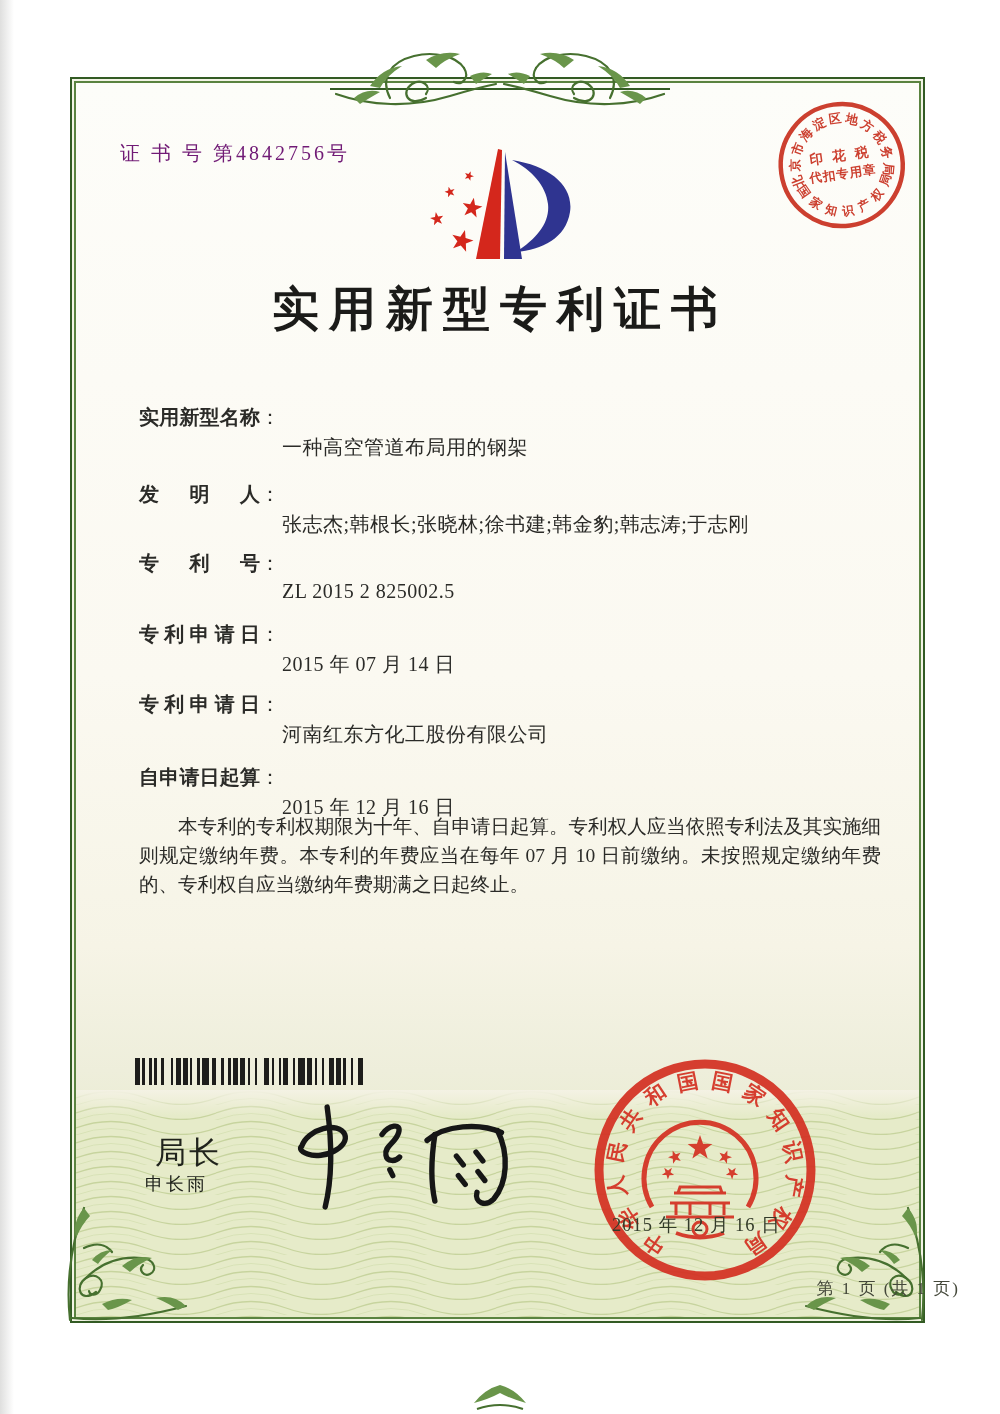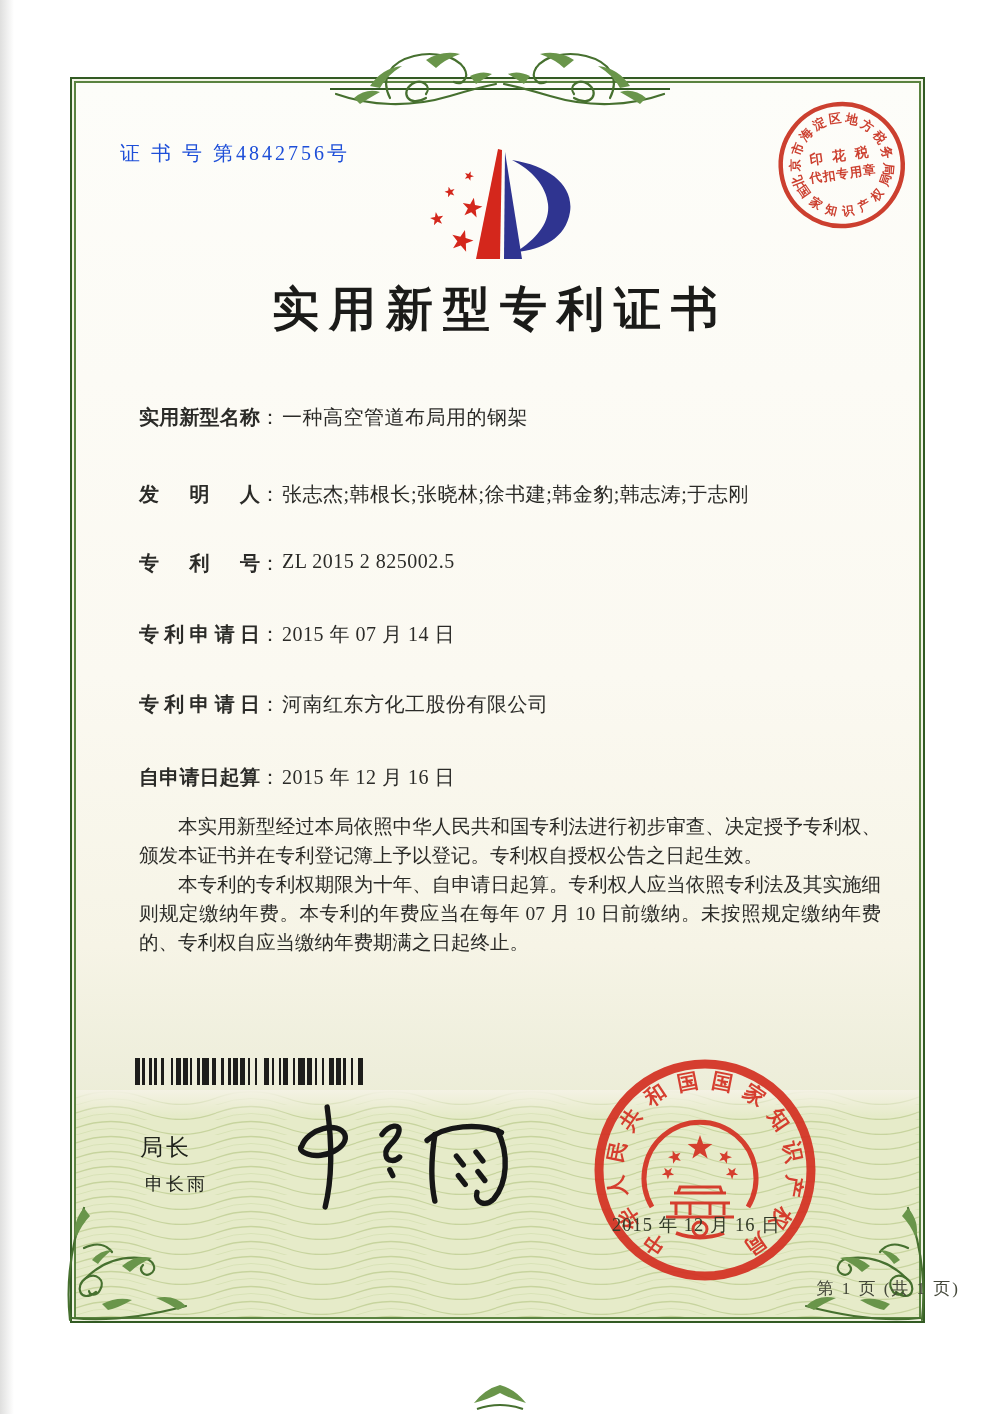--- a/index.html
+++ b/index.html
@@ -14,40 +14,40 @@
   .scan-edge-left{left:0;top:0;width:14px;height:1414px;
     background:linear-gradient(90deg,rgba(110,110,105,.22),rgba(255,255,255,0));}
   
   .interior{left:76px;top:83px;width:843px;height:1234px;
     background:linear-gradient(180deg,#fdfdf9 0%,#fbf9f1 48%,#f6f4e6 70%,#eeeedb 80%,#e9ecd0 86%);}
   
   .frame{left:70px;top:77px;width:851px;height:1242px;border:2px solid #335b24;
     box-shadow:inset 0 0 0 2px #f3f4e6, inset 0 0 0 4px #5a8340;pointer-events:none;}
   .band-svg{left:76px;top:1090px;}
   
-  .cert-no{left:120px;top:140px;font-size:20px;letter-spacing:3px;color:#1d4ed8;}
+  .cert-no{left:120px;top:140px;font-size:20px;letter-spacing:3px;color:#701a75;}
   .logo-svg{left:412px;top:146px;}
   .tax-stamp-svg{left:767px;top:92px;transform:rotate(-8deg);opacity:.92;}
   .title{left:0;top:278px;width:1000px;text-align:center;font-size:47px;font-weight:bold;
     letter-spacing:10px;color:#1b1b19;}
   
   .frow{left:139px;height:30px;font-size:20px;white-space:nowrap;}
   .flabel{display:inline-block;width:121px;text-align:justify;text-align-last:justify;
     -moz-text-align-last:justify;vertical-align:top;font-weight:bold;}
   .fcolon{display:inline-block;vertical-align:top;}
-  .fvalue{display:inline-block;vertical-align:top;margin-left:2px;letter-spacing:.5px;}
+  .fvalue{display:inline-block;vertical-align:top;margin-left:2px;letter-spacing:.5px;margin-top:30px;}
   
   .paras{left:139px;top:812px;width:742px;font-size:19.5px;line-height:29px;text-align:justify;}
   .paras p{margin:0;text-indent:2em;}
   
   .barcode{left:135px;top:1058px;width:252px;height:27px;font-size:0;overflow:hidden;white-space:nowrap;}
   .br{display:inline-block;height:100%;background:#1d1d1b;}
   .sp{display:inline-block;height:100%;}
   
-  .officer-title{left:140px;top:1132px;font-size:23px;letter-spacing:3px;color:#20231c;
+  .officer-title{left:155px;top:1132px;font-size:31px;letter-spacing:3px;color:#20231c;
     font-family:"Liberation Sans","DejaVu Sans",sans-serif;}
   .officer-name{left:145px;top:1172px;font-size:18px;letter-spacing:3px;color:#20231c;
     font-family:"Liberation Sans","DejaVu Sans",sans-serif;}
   .signature-svg{left:288px;top:1100px;}
   
   .seal-svg{left:580px;top:1045px;opacity:.93;}
   .seal-date{left:612px;top:1212px;font-size:18.5px;letter-spacing:1px;color:#333b2a;white-space:nowrap;}
   
   .footer{left:0;top:1277px;width:960px;text-align:right;font-size:17px;letter-spacing:2px;color:#44483a;}
   svg text{font-family:"Liberation Serif","DejaVu Serif",serif;}
@@ -195,21 +195,20 @@
   <span class="flabel">专利申请日</span><span class="fcolon">：</span><span class="fvalue">2015 年 07 月 14 日</span>
 </div>
 <div class="abs frow" style="top:691px">
   <span class="flabel">专利申请日</span><span class="fcolon">：</span><span class="fvalue">河南红东方化工股份有限公司</span>
 </div>
 <div class="abs frow" style="top:764px">
   <span class="flabel">自申请日起算</span><span class="fcolon">：</span><span class="fvalue">2015 年 12 月 16 日</span>
 </div>
 
 <div class="abs paras">
-  <p>本实用新型经过本局依照中华人民共和国专利法进行初步审查、决定授予专利权、颁发本证书并在专利登记簿上予以登记。专利权自授权公告之日起生效。</p>
   <p>本专利的专利权期限为十年、自申请日起算。专利权人应当依照专利法及其实施细则规定缴纳年费。本专利的年费应当在每年 07 月 10 日前缴纳。未按照规定缴纳年费的、专利权自应当缴纳年费期满之日起终止。</p>
 </div>
 
 <div class="abs barcode"><i class="br" style="width: 4.8px;"></i><i class="sp" style="width: 2.4px;"></i><i class="br" style="width: 2.4px;"></i><i class="sp" style="width: 4.8px;"></i><i class="br" style="width: 2.4px;"></i><i class="sp" style="width: 2.4px;"></i><i class="br" style="width: 2.4px;"></i><i class="sp" style="width: 4.8px;"></i><i class="br" style="width: 2.4px;"></i><i class="sp" style="width: 7.2px;"></i><i class="br" style="width: 2.4px;"></i><i class="sp" style="width: 2.4px;"></i><i class="br" style="width: 4.8px;"></i><i class="sp" style="width: 2.4px;"></i><i class="br" style="width: 4.8px;"></i><i class="sp" style="width: 2.4px;"></i><i class="br" style="width: 2.4px;"></i><i class="sp" style="width: 4.8px;"></i><i class="br" style="width: 2.4px;"></i><i class="sp" style="width: 2.4px;"></i><i class="br" style="width: 7.2px;"></i><i class="sp" style="width: 2.4px;"></i><i class="br" style="width: 4.8px;"></i><i class="sp" style="width: 4.8px;"></i><i class="br" style="width: 2.4px;"></i><i class="sp" style="width: 4.8px;"></i><i class="br" style="width: 2.4px;"></i><i class="sp" style="width: 2.4px;"></i><i class="br" style="width: 4.8px;"></i><i class="sp" style="width: 2.4px;"></i><i class="br" style="width: 4.8px;"></i><i class="sp" style="width: 2.4px;"></i><i class="br" style="width: 2.4px;"></i><i class="sp" style="width: 4.8px;"></i><i class="br" style="width: 2.4px;"></i><i class="sp" style="width: 7.2px;"></i><i class="br" style="width: 4.8px;"></i><i class="sp" style="width: 2.4px;"></i><i class="br" style="width: 2.4px;"></i><i class="sp" style="width: 4.8px;"></i><i class="br" style="width: 2.4px;"></i><i class="sp" style="width: 2.4px;"></i><i class="br" style="width: 4.8px;"></i><i class="sp" style="width: 4.8px;"></i><i class="br" style="width: 2.4px;"></i><i class="sp" style="width: 2.4px;"></i><i class="br" style="width: 7.2px;"></i><i class="sp" style="width: 2.4px;"></i><i class="br" style="width: 4.8px;"></i><i class="sp" style="width: 2.4px;"></i><i class="br" style="width: 2.4px;"></i><i class="sp" style="width: 4.8px;"></i><i class="br" style="width: 2.4px;"></i><i class="sp" style="width: 4.8px;"></i><i class="br" style="width: 4.8px;"></i><i class="sp" style="width: 2.4px;"></i><i class="br" style="width: 4.8px;"></i><i class="sp" style="width: 2.4px;"></i><i class="br" style="width: 2.4px;"></i><i class="sp" style="width: 4.8px;"></i><i class="br" style="width: 2.4px;"></i><i class="sp" style="width: 4.8px;"></i><i class="br" style="width: 4.8px;"></i><i class="sp" style="width: 2.4px;"></i></div>
 
 <div class="abs officer-title">局长</div>
 <div class="abs officer-name">申长雨</div>
 
 <svg class="abs signature-svg" width="235" height="115" viewBox="0 0 240 115">
   <g fill="none" stroke="#161616" stroke-width="5.5" stroke-linecap="round" stroke-linejoin="round">

